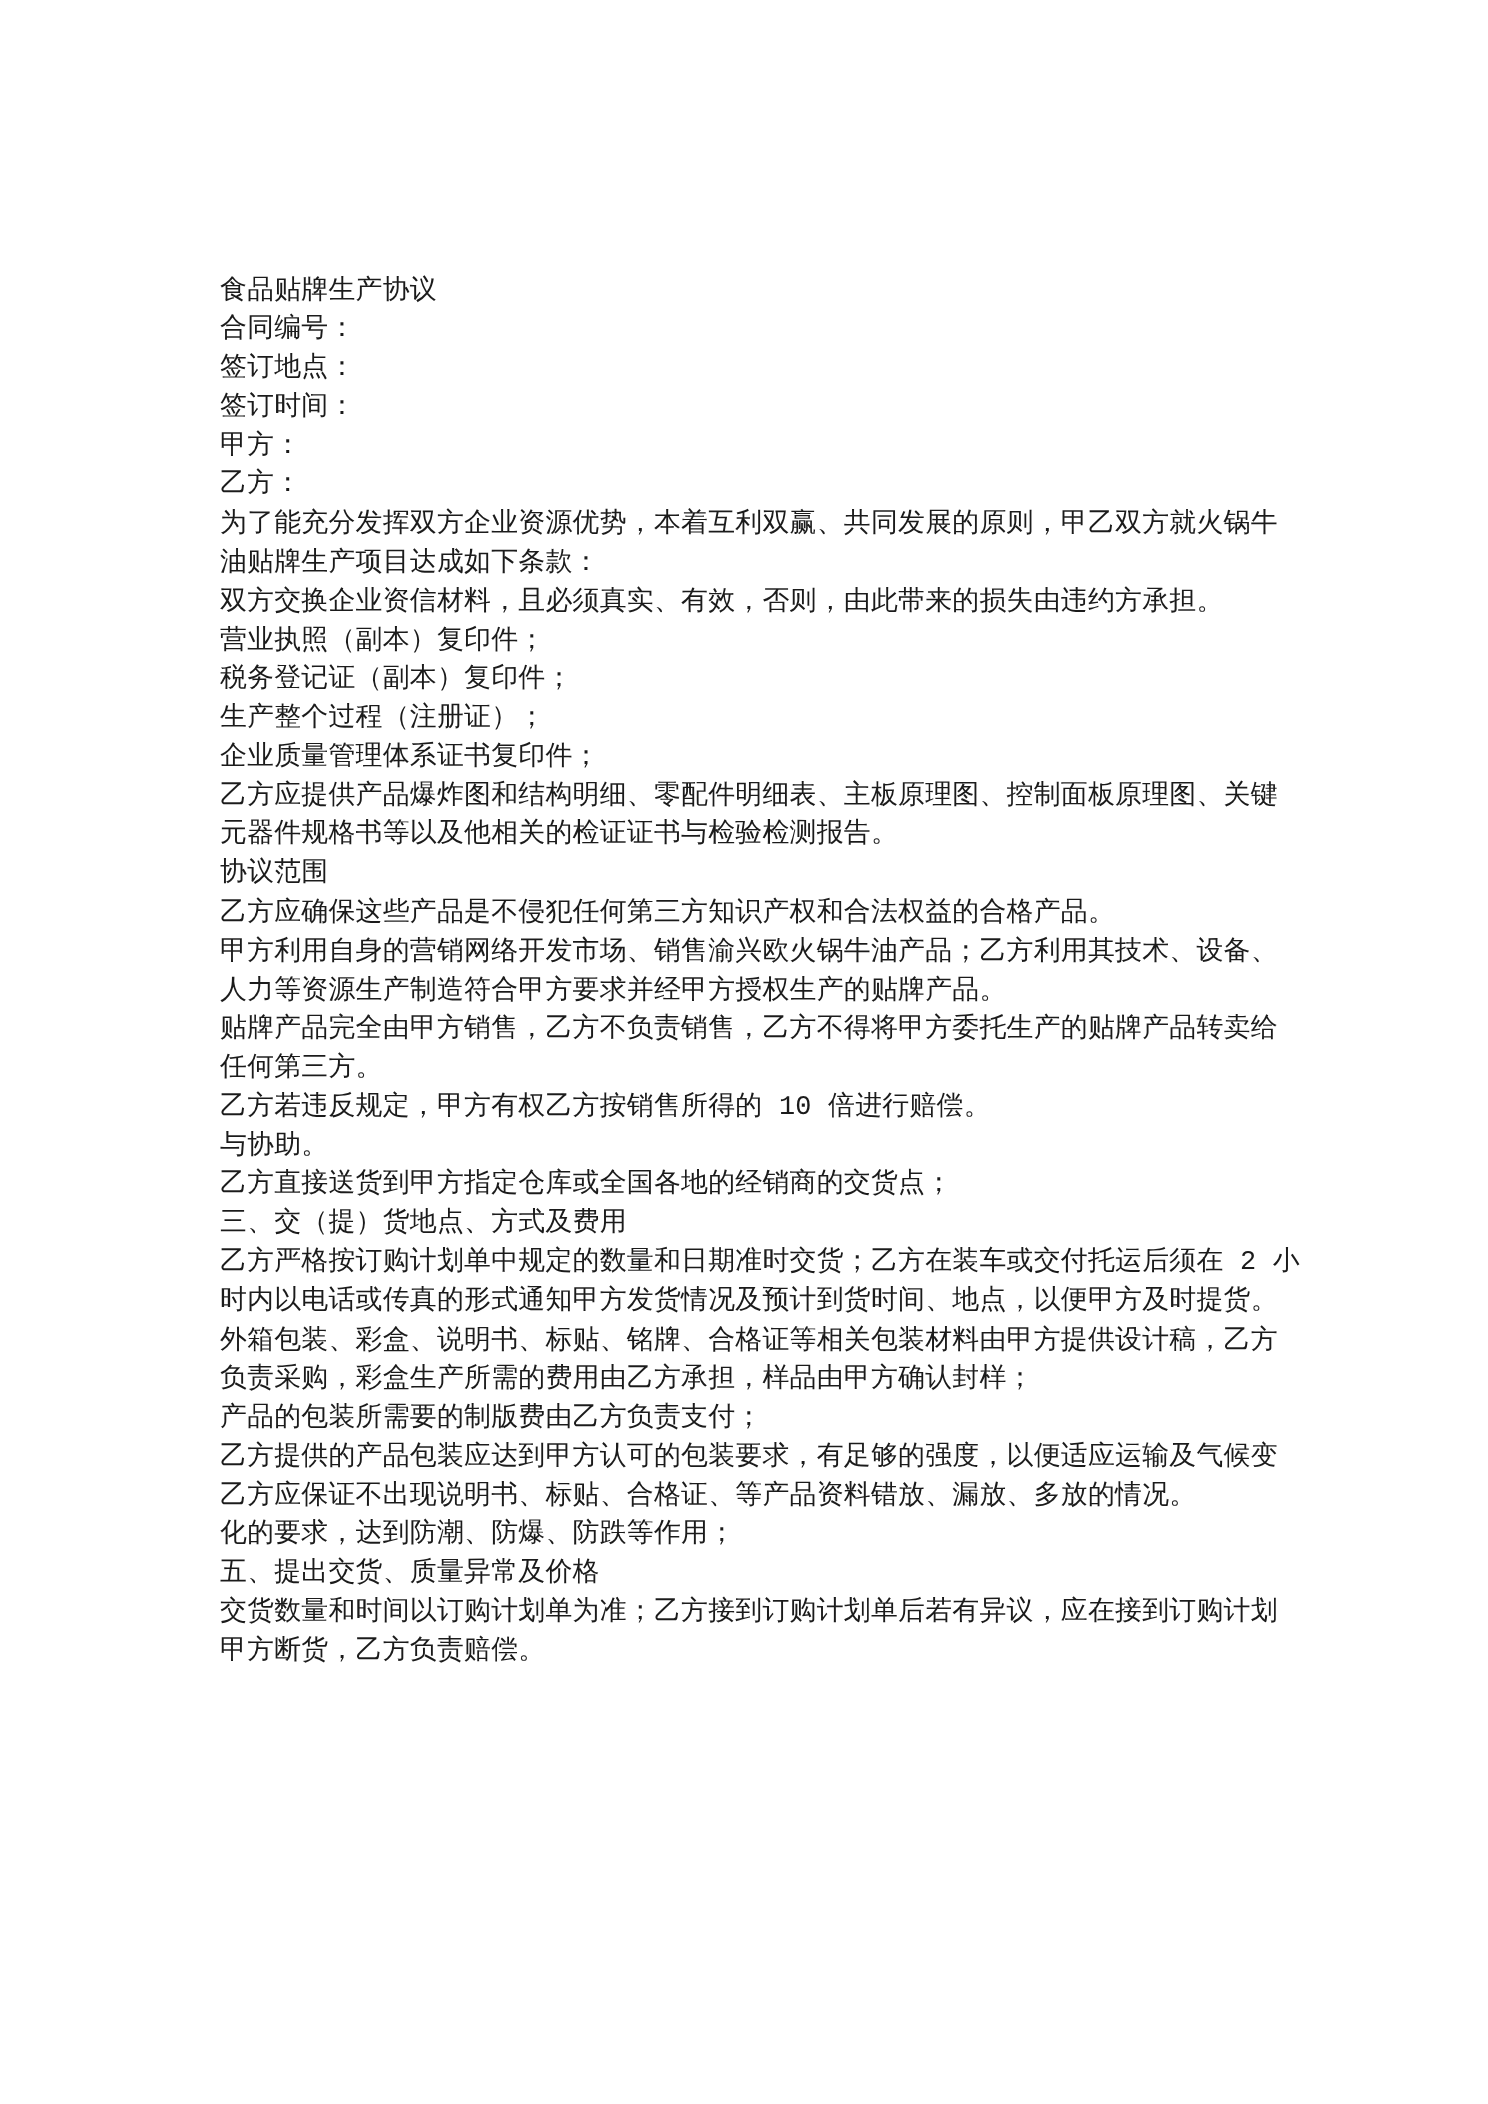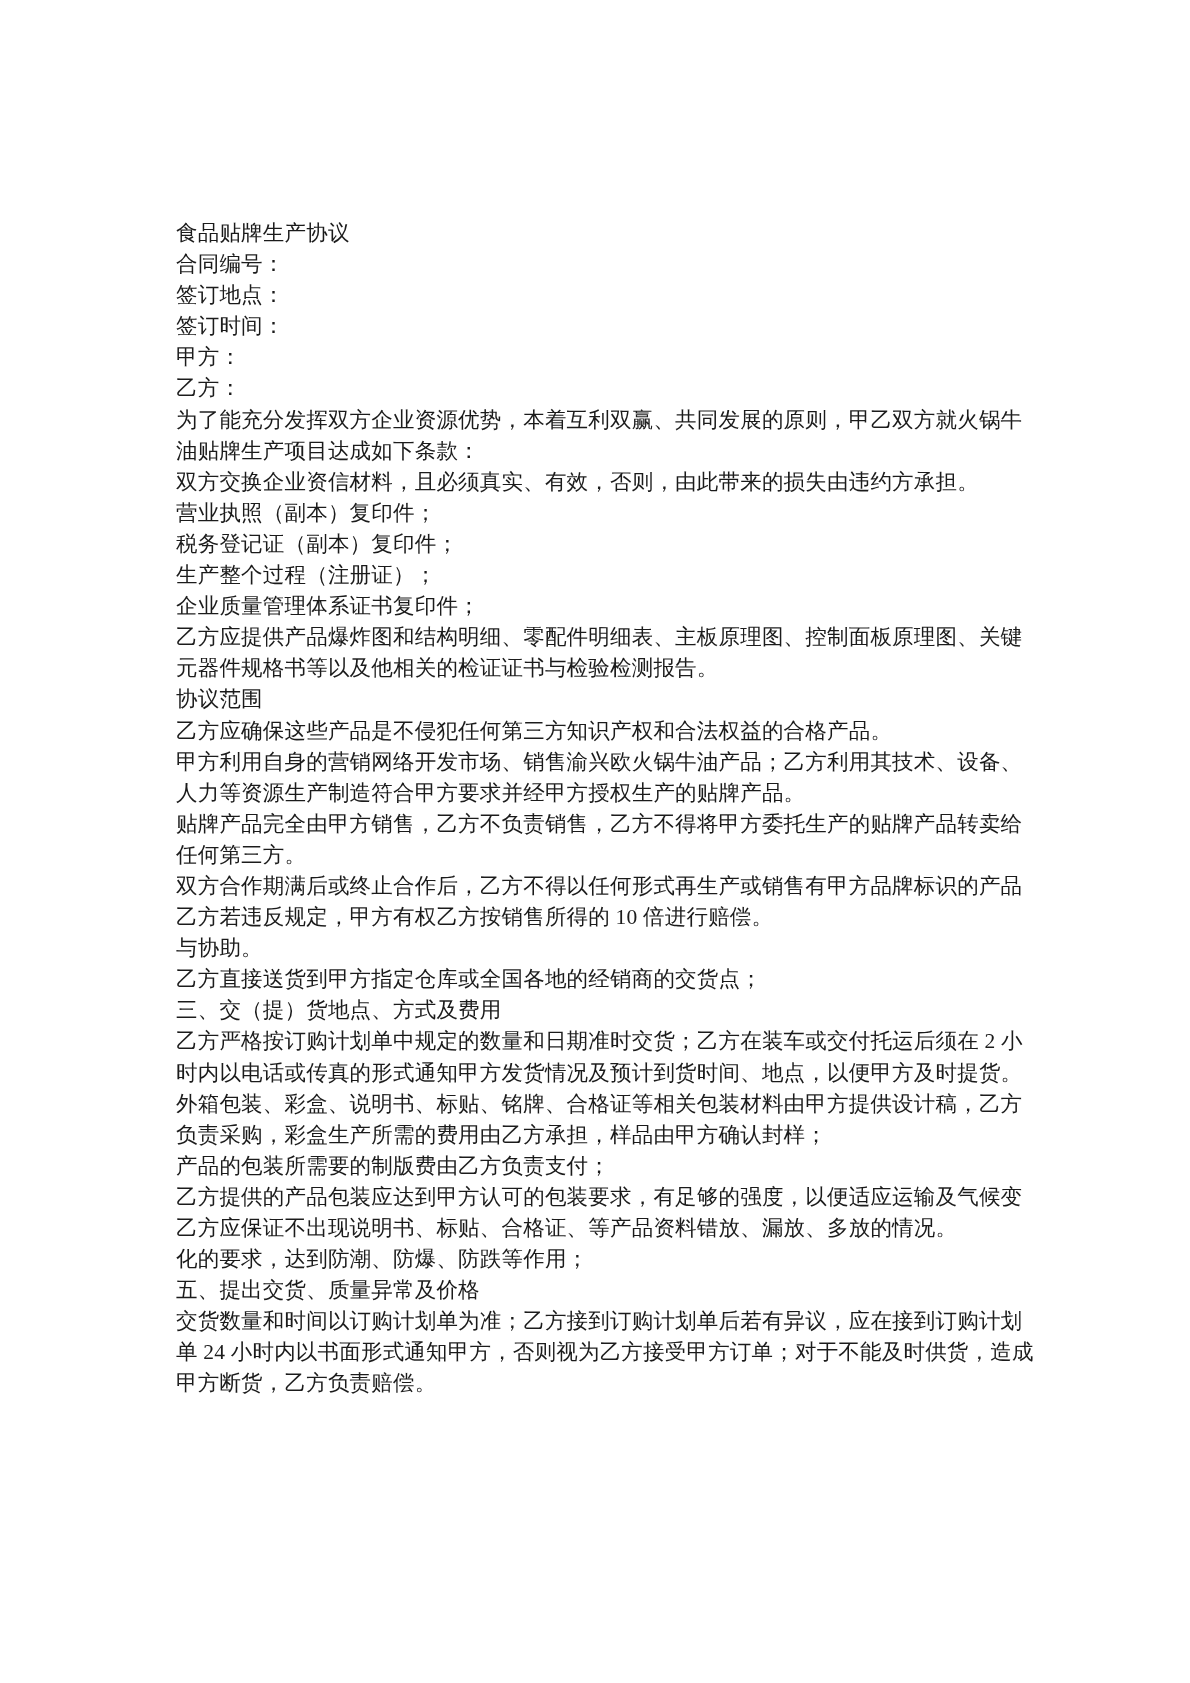--- a/index.html
+++ b/index.html
@@ -28,20 +28,21 @@
     top: 218px;
     width: 862px;
     font-size: 21.5px;
     line-height: 31.1px;
     color: #1b1b1b;
     letter-spacing: 0.2px;
   }
   .line {
     height: 31.1px;
     white-space: pre;
+    font-family: Liberation Mono, monospace;
   }
 </style>
 </head>
 <body>
 
 <div class="page">
   <div class="doc-body">
     <div class="line">食品贴牌生产协议</div>
     <div class="line">合同编号：</div>
     <div class="line">签订地点：</div>
@@ -56,31 +57,29 @@
     <div class="line">生产整个过程（注册证）；</div>
     <div class="line">企业质量管理体系证书复印件；</div>
     <div class="line">乙方应提供产品爆炸图和结构明细、零配件明细表、主板原理图、控制面板原理图、关键</div>
     <div class="line">元器件规格书等以及他相关的检证证书与检验检测报告。</div>
     <div class="line">协议范围</div>
     <div class="line">乙方应确保这些产品是不侵犯任何第三方知识产权和合法权益的合格产品。</div>
     <div class="line">甲方利用自身的营销网络开发市场、销售渝兴欧火锅牛油产品；乙方利用其技术、设备、</div>
     <div class="line">人力等资源生产制造符合甲方要求并经甲方授权生产的贴牌产品。</div>
     <div class="line">贴牌产品完全由甲方销售，乙方不负责销售，乙方不得将甲方委托生产的贴牌产品转卖给</div>
     <div class="line">任何第三方。</div>
-    <div class="line">双方合作期满后或终止合作后，乙方不得以任何形式再生产或销售有甲方品牌标识的产品</div>
     <div class="line">乙方若违反规定，甲方有权乙方按销售所得的 10 倍进行赔偿。</div>
     <div class="line">与协助。</div>
     <div class="line">乙方直接送货到甲方指定仓库或全国各地的经销商的交货点；</div>
     <div class="line">三、交（提）货地点、方式及费用</div>
     <div class="line">乙方严格按订购计划单中规定的数量和日期准时交货；乙方在装车或交付托运后须在 2 小</div>
     <div class="line">时内以电话或传真的形式通知甲方发货情况及预计到货时间、地点，以便甲方及时提货。</div>
     <div class="line">外箱包装、彩盒、说明书、标贴、铭牌、合格证等相关包装材料由甲方提供设计稿，乙方</div>
     <div class="line">负责采购，彩盒生产所需的费用由乙方承担，样品由甲方确认封样；</div>
     <div class="line">产品的包装所需要的制版费由乙方负责支付；</div>
     <div class="line">乙方提供的产品包装应达到甲方认可的包装要求，有足够的强度，以便适应运输及气候变</div>
     <div class="line">乙方应保证不出现说明书、标贴、合格证、等产品资料错放、漏放、多放的情况。</div>
     <div class="line">化的要求，达到防潮、防爆、防跌等作用；</div>
     <div class="line">五、提出交货、质量异常及价格</div>
     <div class="line">交货数量和时间以订购计划单为准；乙方接到订购计划单后若有异议，应在接到订购计划</div>
-    <div class="line">单 24 小时内以书面形式通知甲方，否则视为乙方接受甲方订单；对于不能及时供货，造成</div>
     <div class="line">甲方断货，乙方负责赔偿。</div>
   </div>
 </div>
 
 </body></html>

